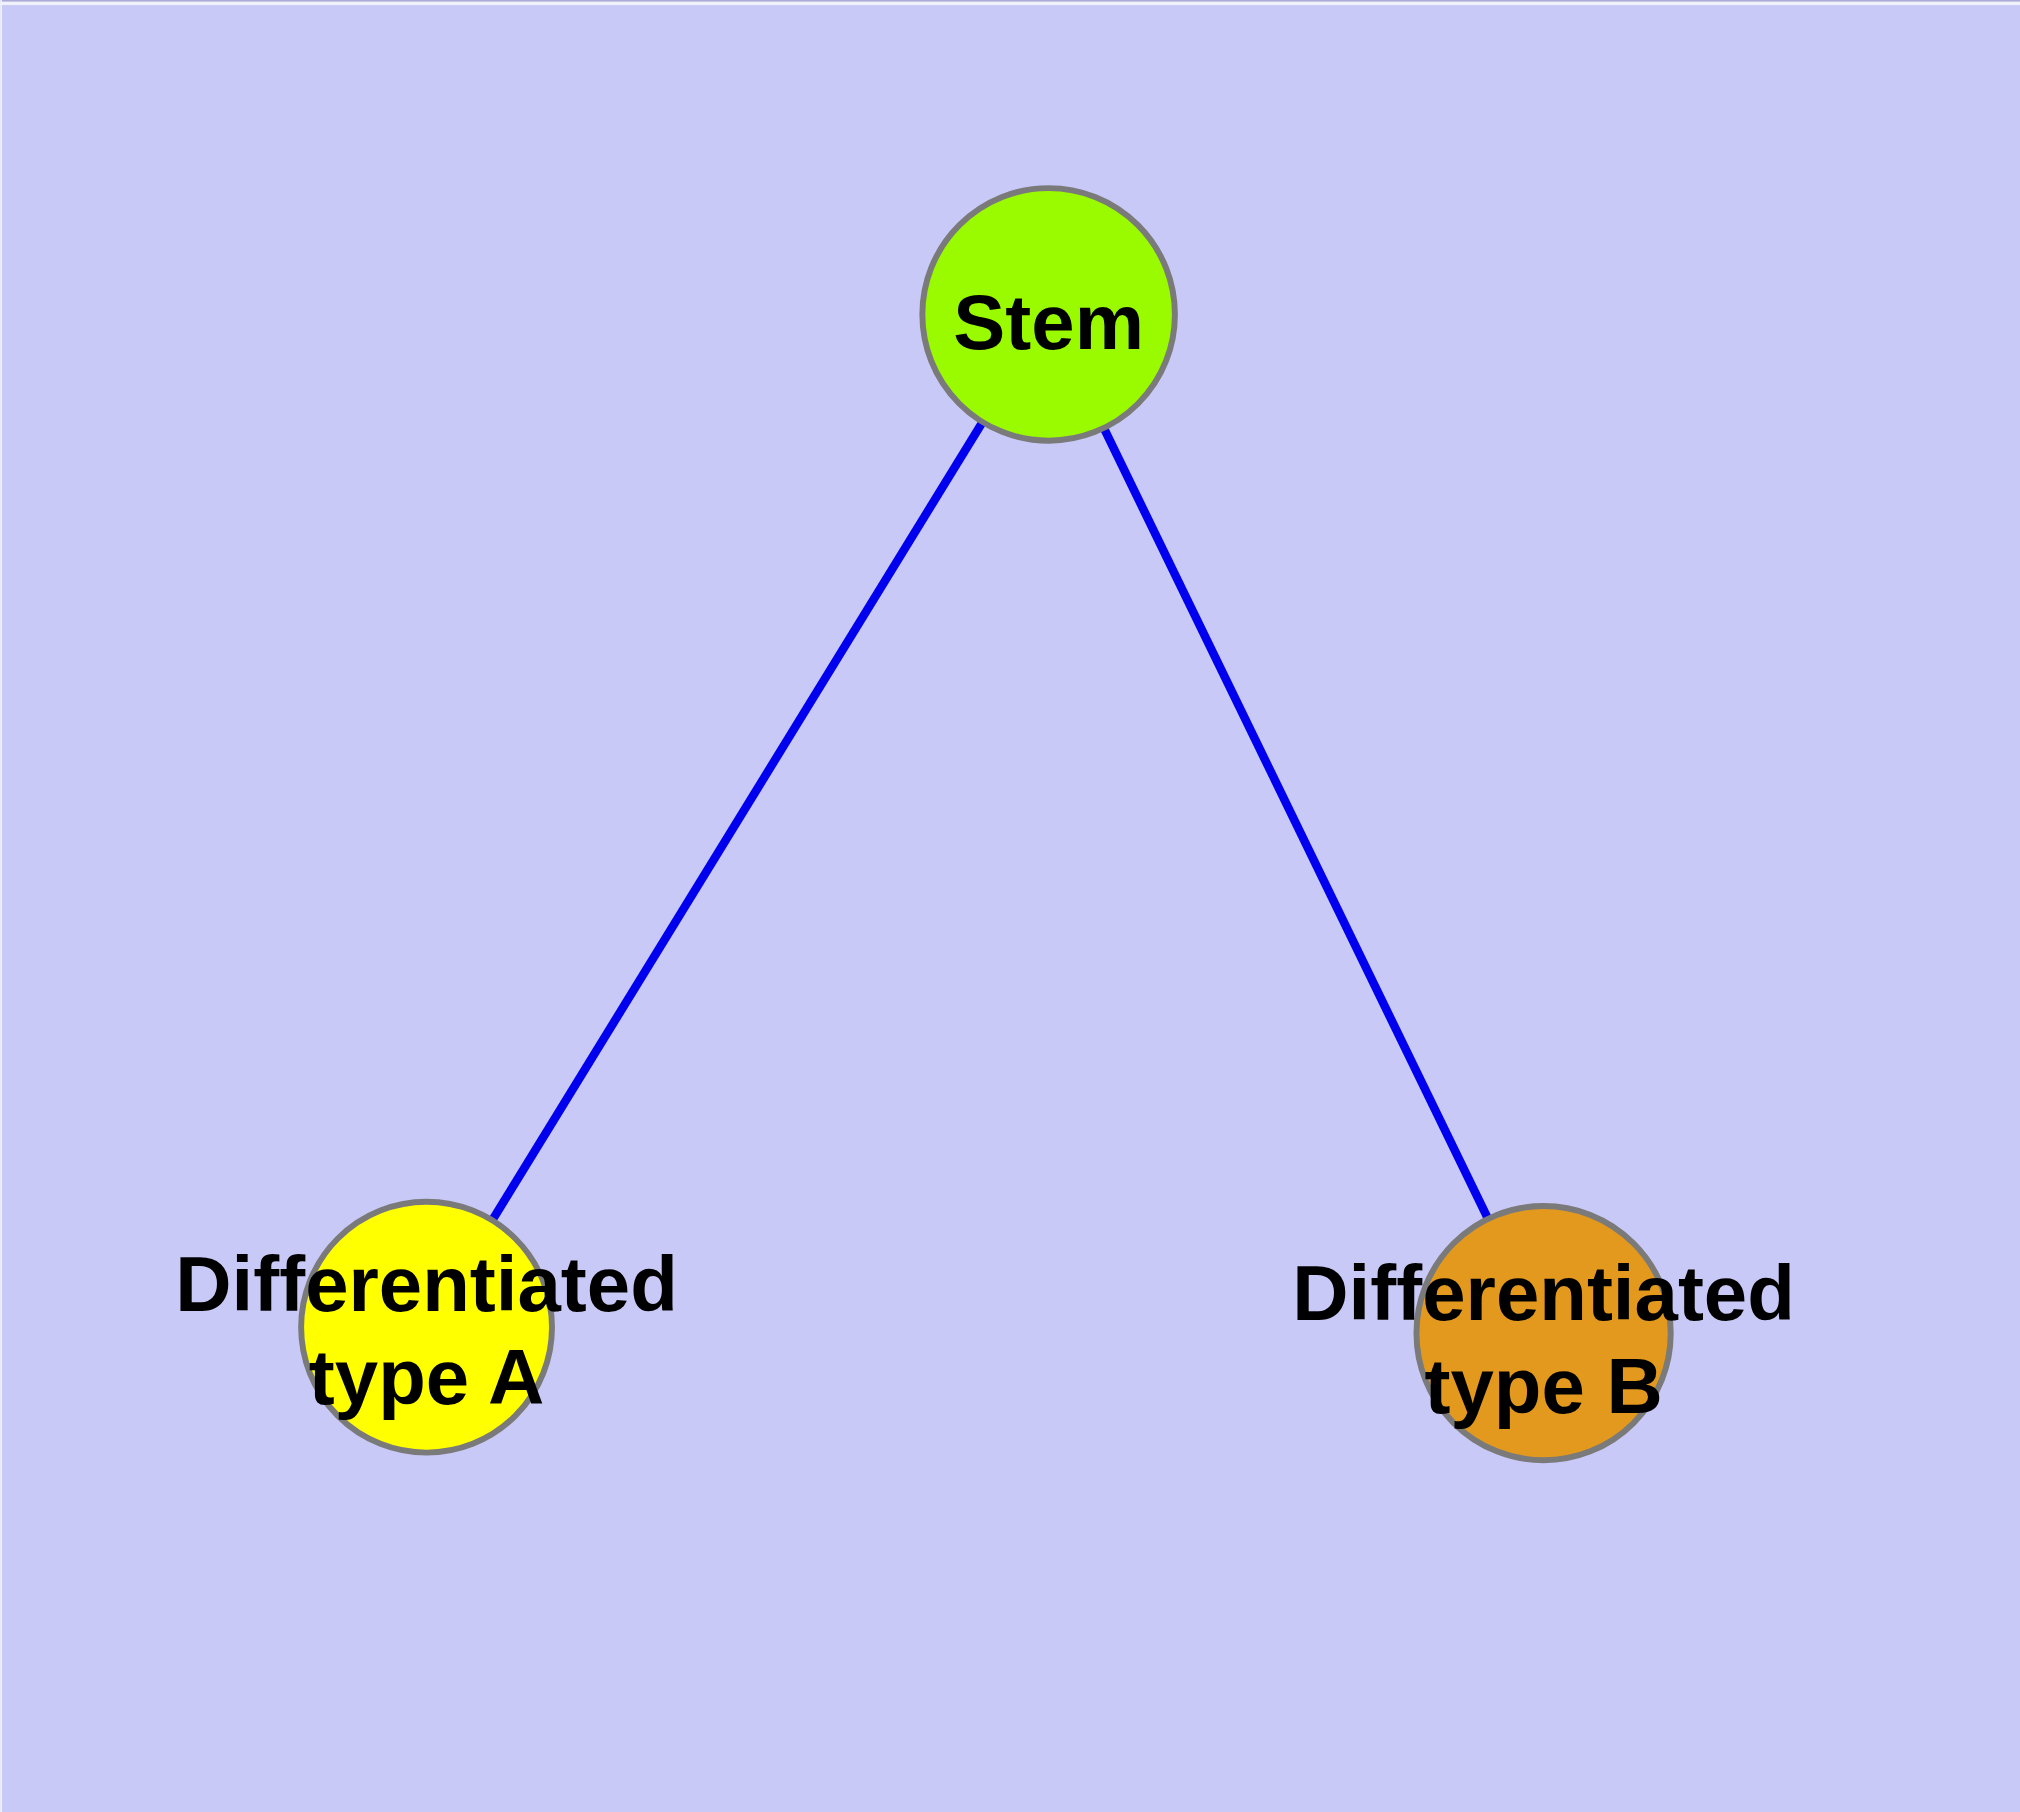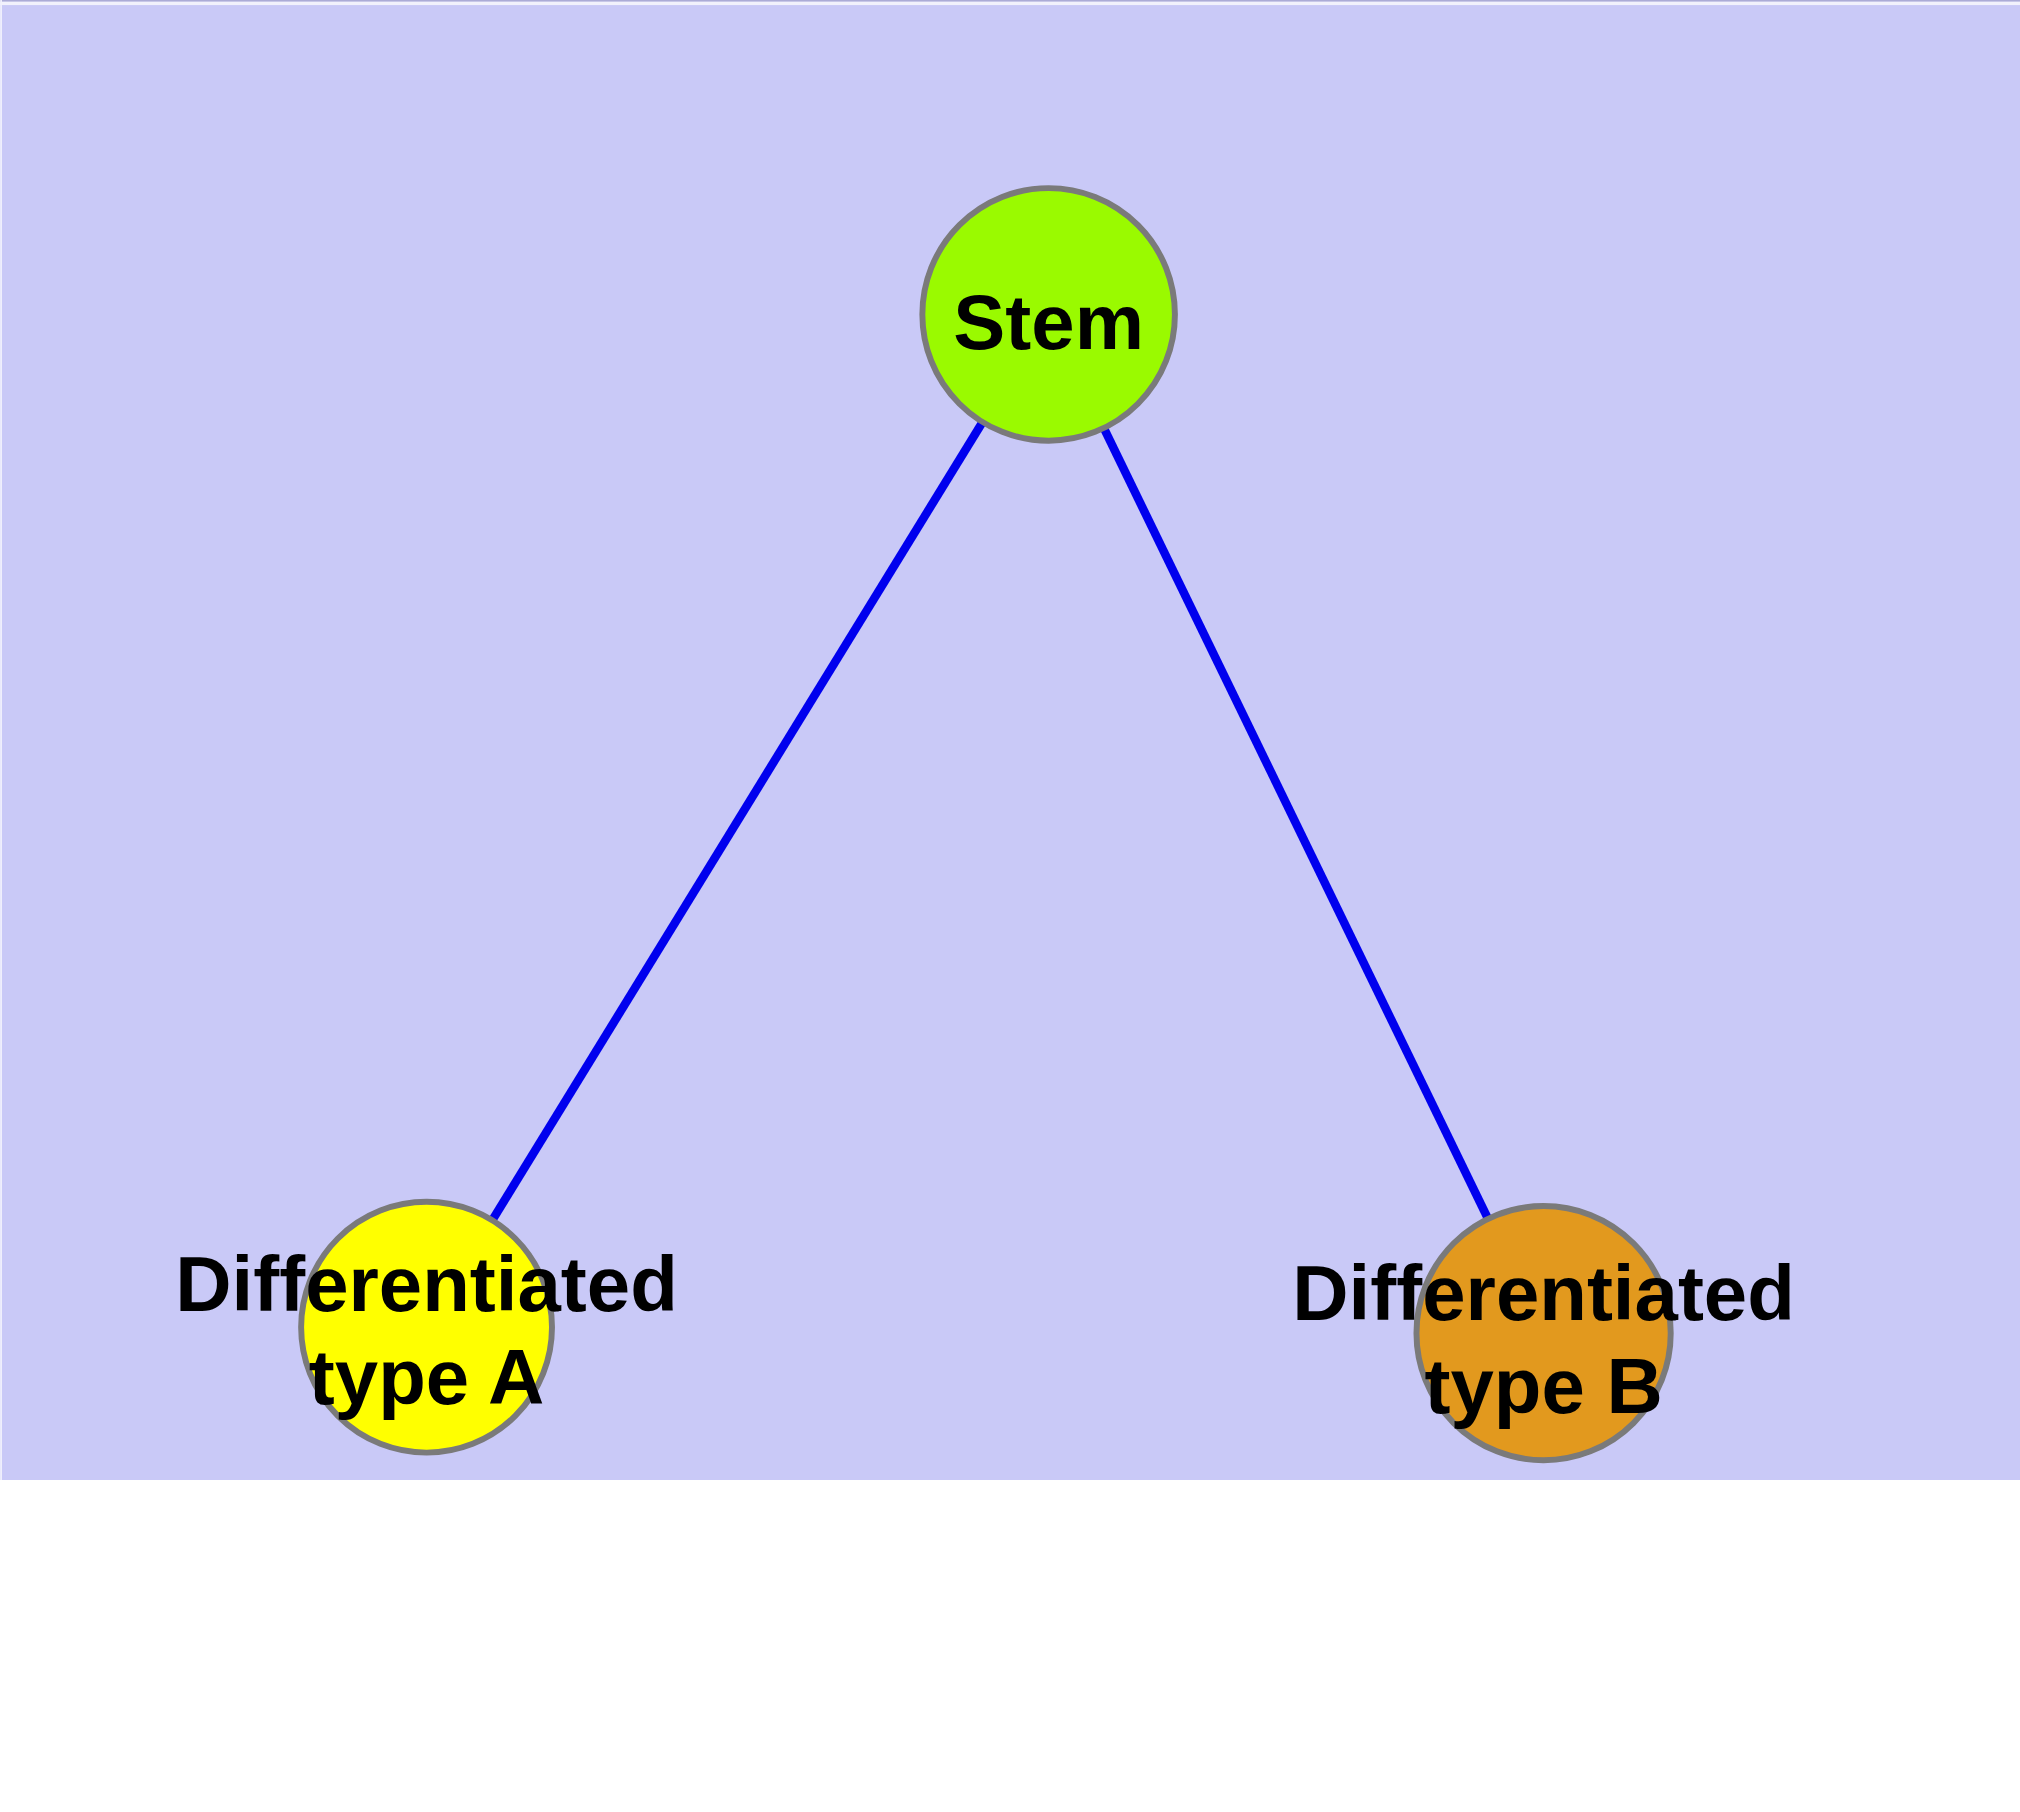--- a/index.html
+++ b/index.html
@@ -3,21 +3,21 @@
 <meta charset="utf-8">
 <style>
   html, body {
     margin: 0;
     padding: 0;
     background: #ffffff;
   }
   .canvas-wrap {
     position: relative;
     width: 2021px;
-    height: 1480px;
+    height: 1812px;
     overflow: hidden;
   }
   svg.graph {
     display: block;
     width: 2021px;
     height: 1812px;
   }
   text.node-label {
     font-family: "Liberation Sans", sans-serif;
     font-weight: bold;

